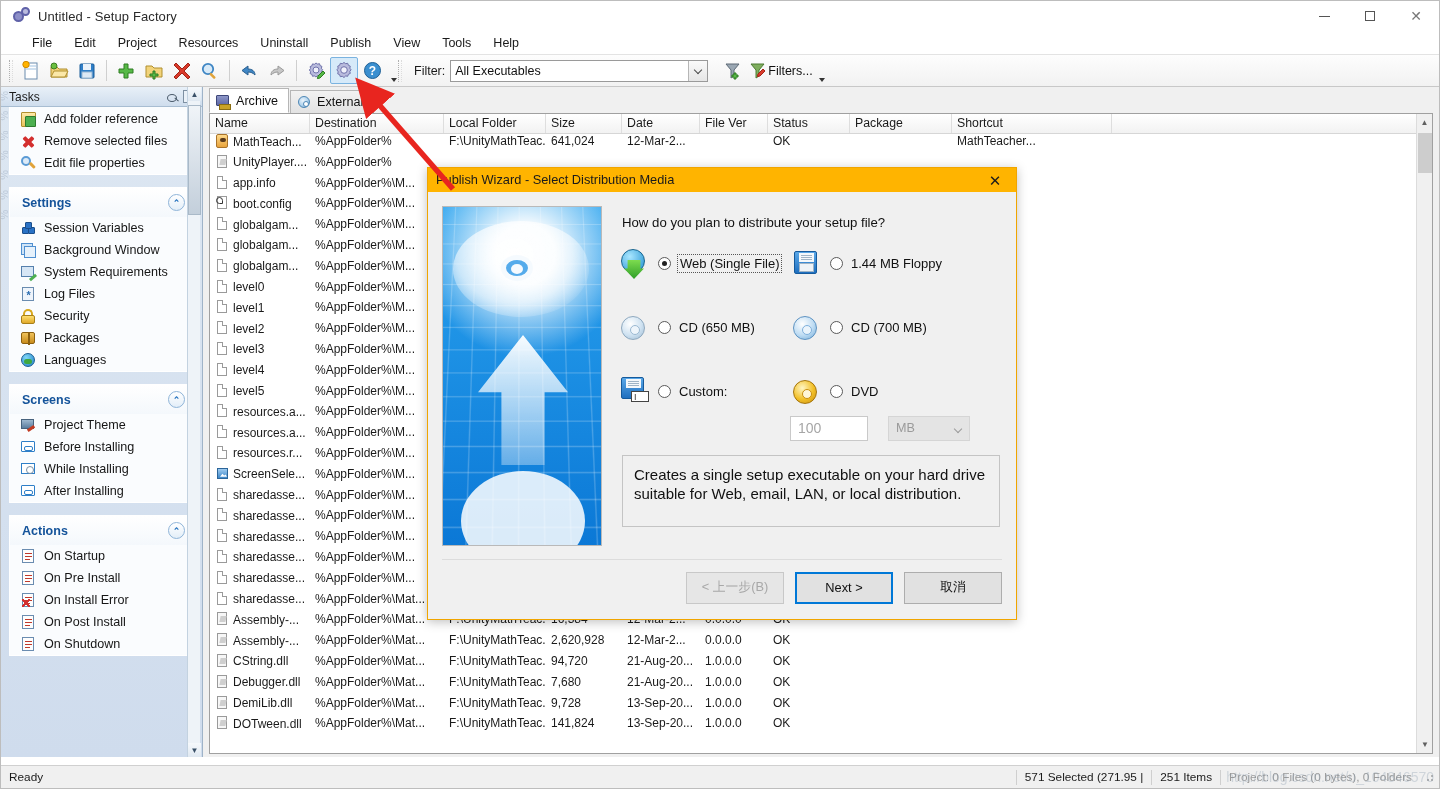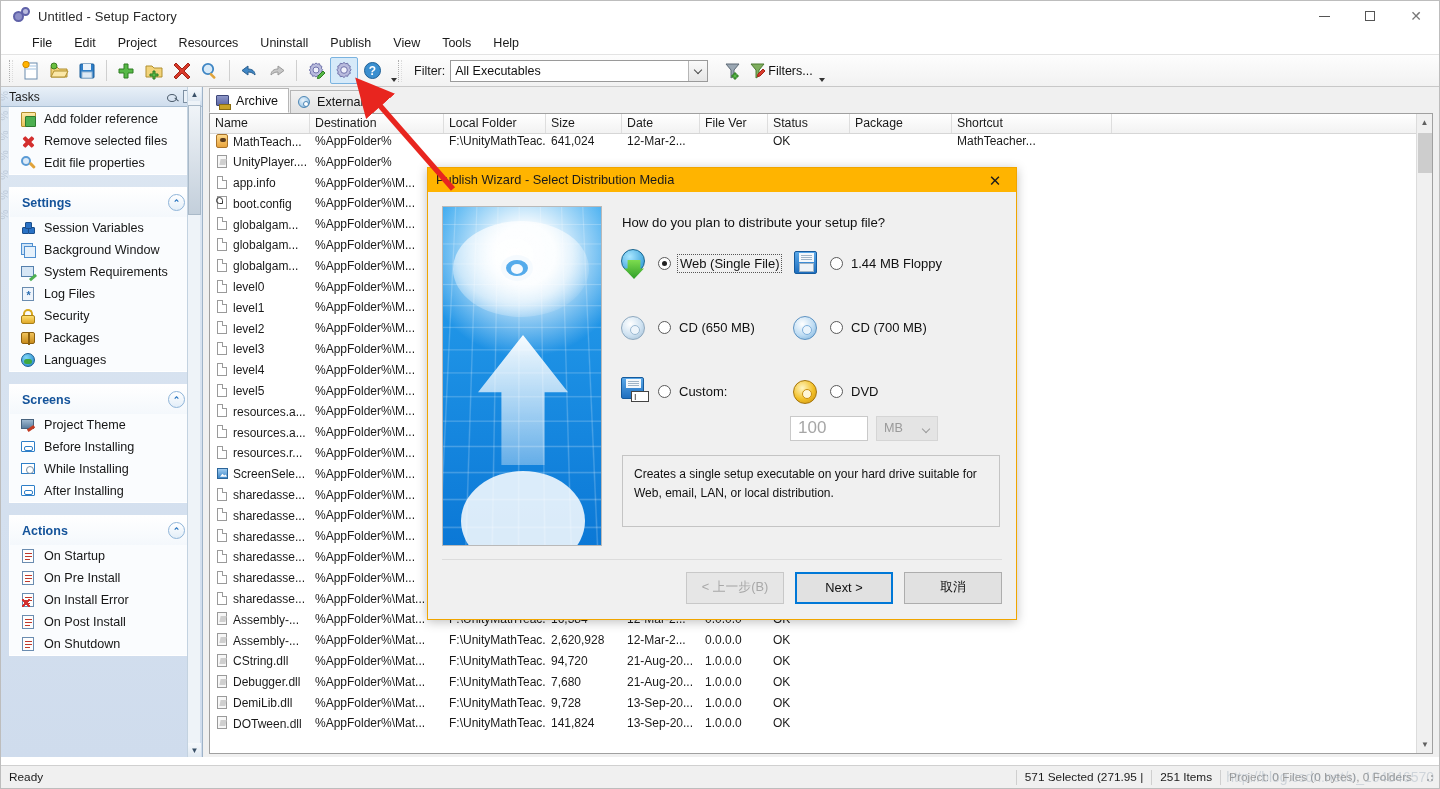--- a/index.html
+++ b/index.html
@@ -426,37 +426,37 @@
     background:linear-gradient(#5aa8e8,#1f6fbf);border:1px solid #155a9c;}
   .ico-custom .sh{position:absolute;left:4px;top:1px;width:15px;height:9px;background:#f4f8fb;}
   .ico-custom .sh i{position:absolute;left:2px;height:1.4px;width:11px;background:#9fb4c6;}
   .ico-custom-ed{position:absolute;left:13px;top:14px;width:18px;height:11px;background:#fff;border:1px solid #444;}
   .ico-custom-ed::after{content:'I';position:absolute;left:2px;top:0px;font-size:9px;color:#333;}
 
   .custom-row { display:flex; align-items:center; margin: 9px 0 0 172px; }
   .num-input {
     width: 78px; height: 25px;
     border: 1px solid #c9c9c9; background:#fff;
-    font-size: 17px; color: #a6a6a6;
+    font-size: 14px; color: #a6a6a6;
     display:flex;align-items:center;padding-left:7px;
   }
   .unit-sel {
-    width: 62px; height: 25px; margin-left: 8px;
+    width: 82px; height: 25px; margin-left: 20px;
     border: 1px solid #d5d5d5; background:#e4e4e4;
     font-size: 12.6px; color:#9a9a9a;
     display:flex;align-items:center;padding-left:7px;position:relative;
   }
   .unit-sel .chev2{position:absolute;right:8px;top:9px;width:6px;height:6px;}
   .unit-sel .chev2::after{content:'';position:absolute;width:5px;height:5px;border-right:1px solid #9a9a9a;border-bottom:1px solid #9a9a9a;transform:rotate(45deg);}
 
   .desc-box {
     margin: 14px 0 0 4px; margin-right: 2px;
     border: 1px solid #c4c4c4; background: #f0f0f0;
     height: 72px; padding: 9px 11px;
-    font-size: 12px; color: #111; line-height: 19px;
+    font-size: 15px; color: #111; line-height: 19px;
   }
   .dlg-foot {
     border-top: 1px solid #dcdcdc;
     margin: 13px 14px 0 14px;
     padding: 12px 0 0 0;
     display: flex; justify-content: flex-end; gap: 11px;
     height: 62px;
   }
   .btn {
     width: 98px; height: 32px;

